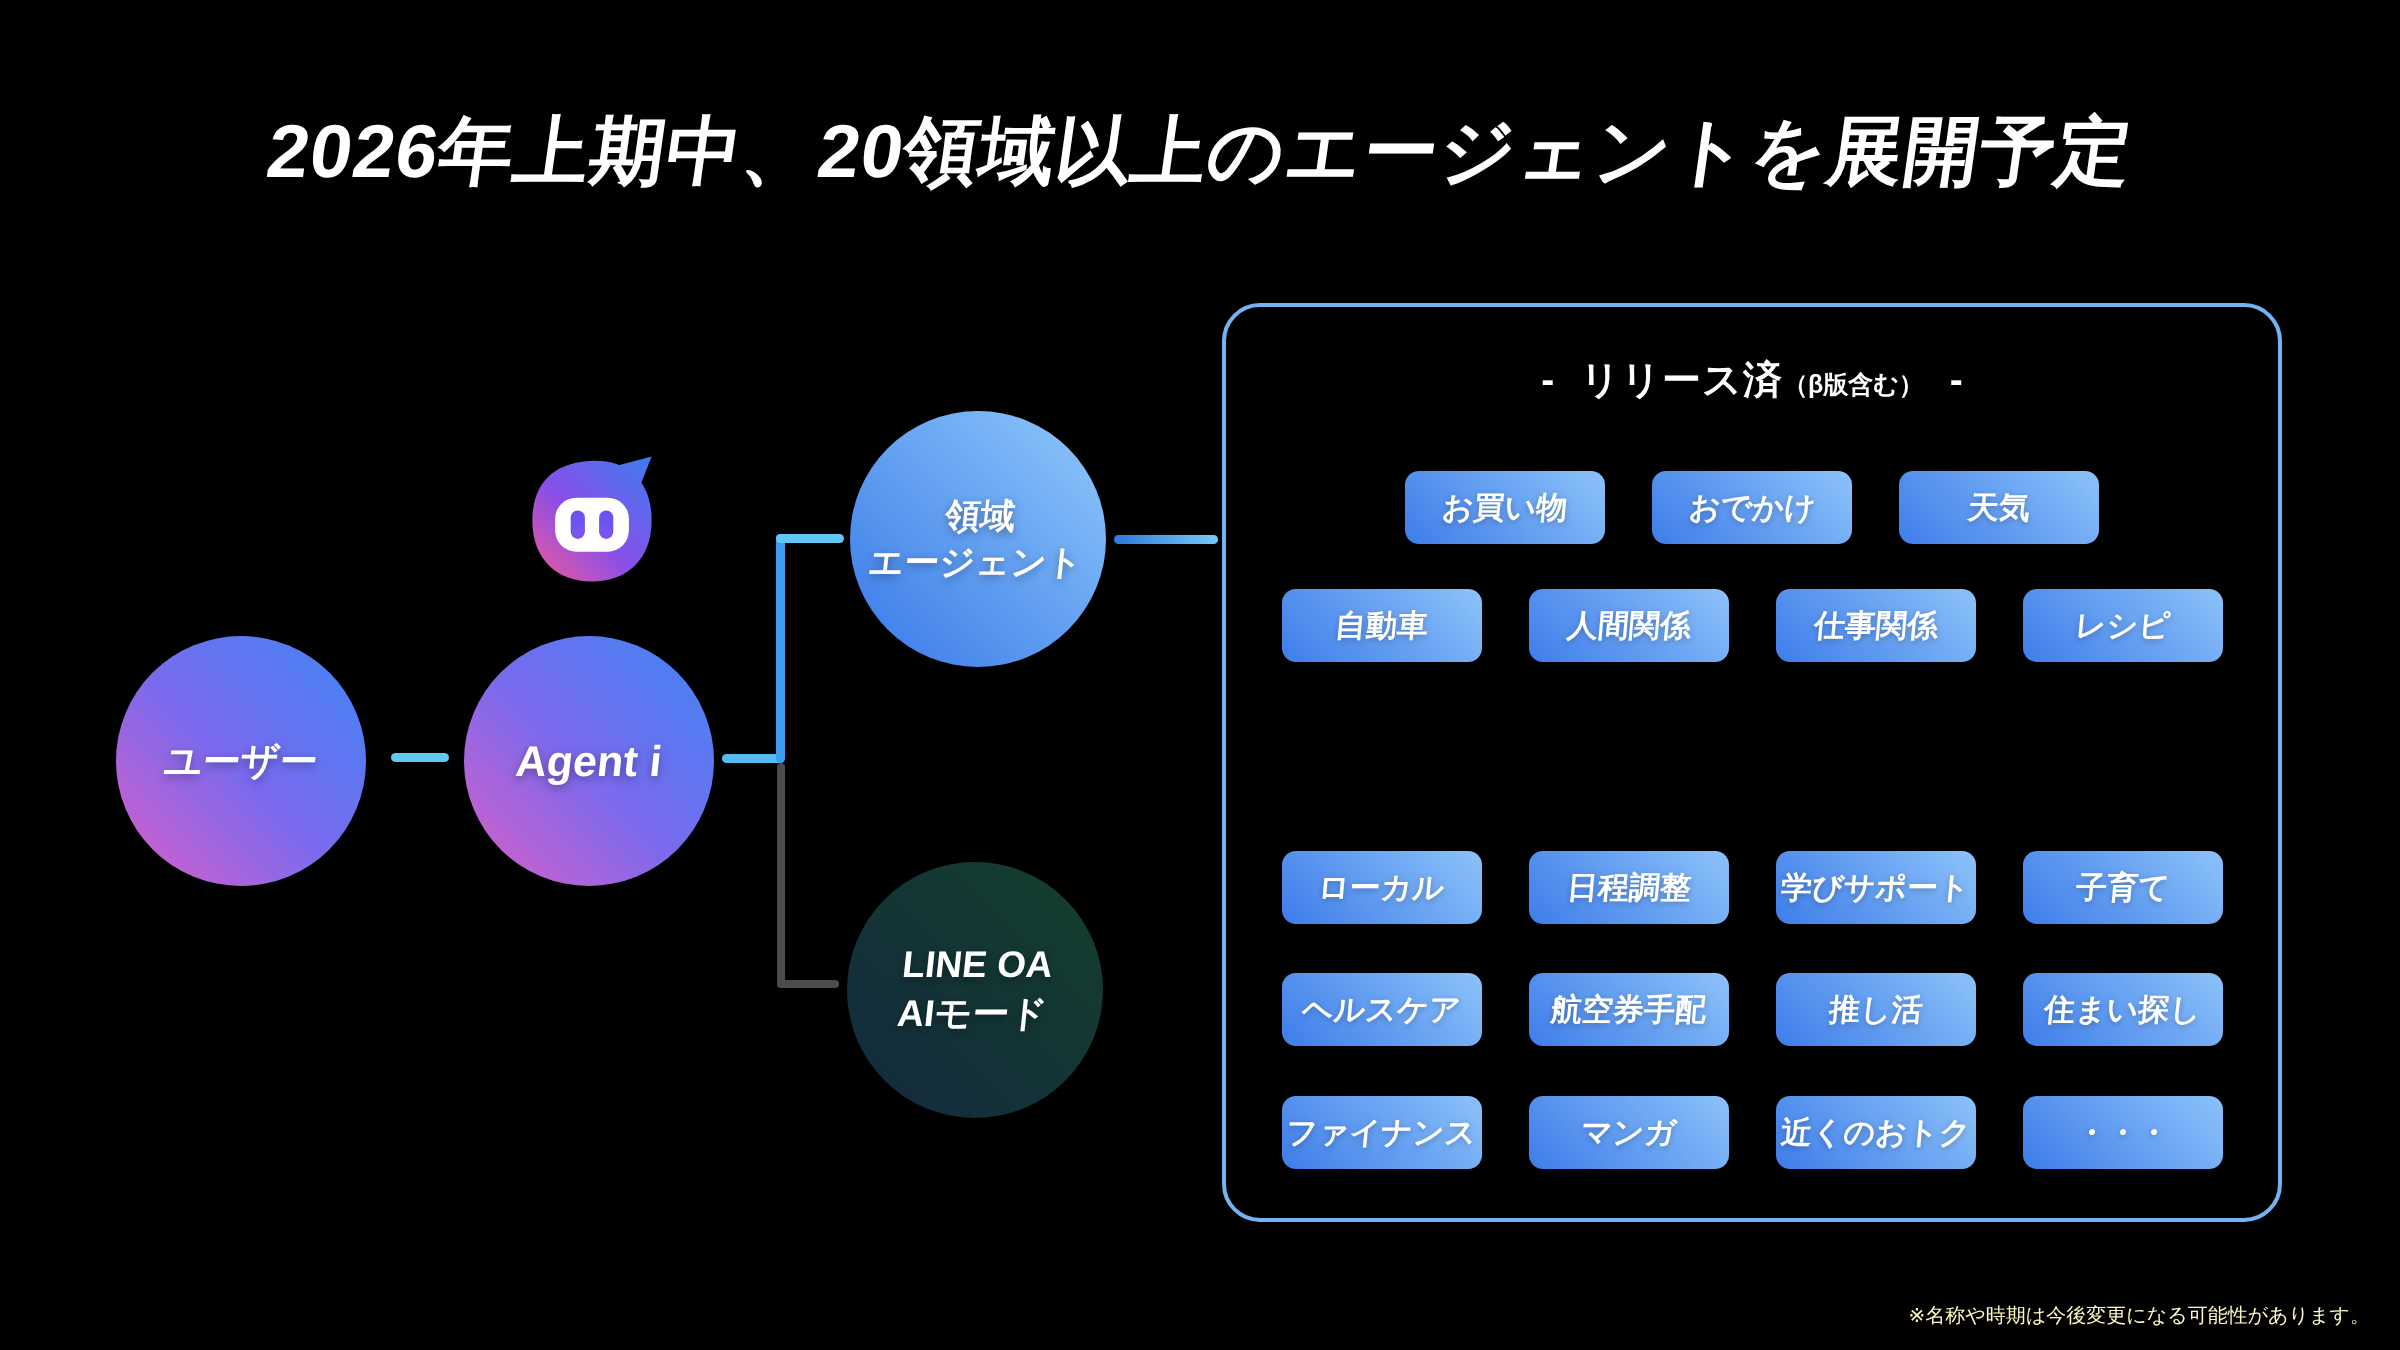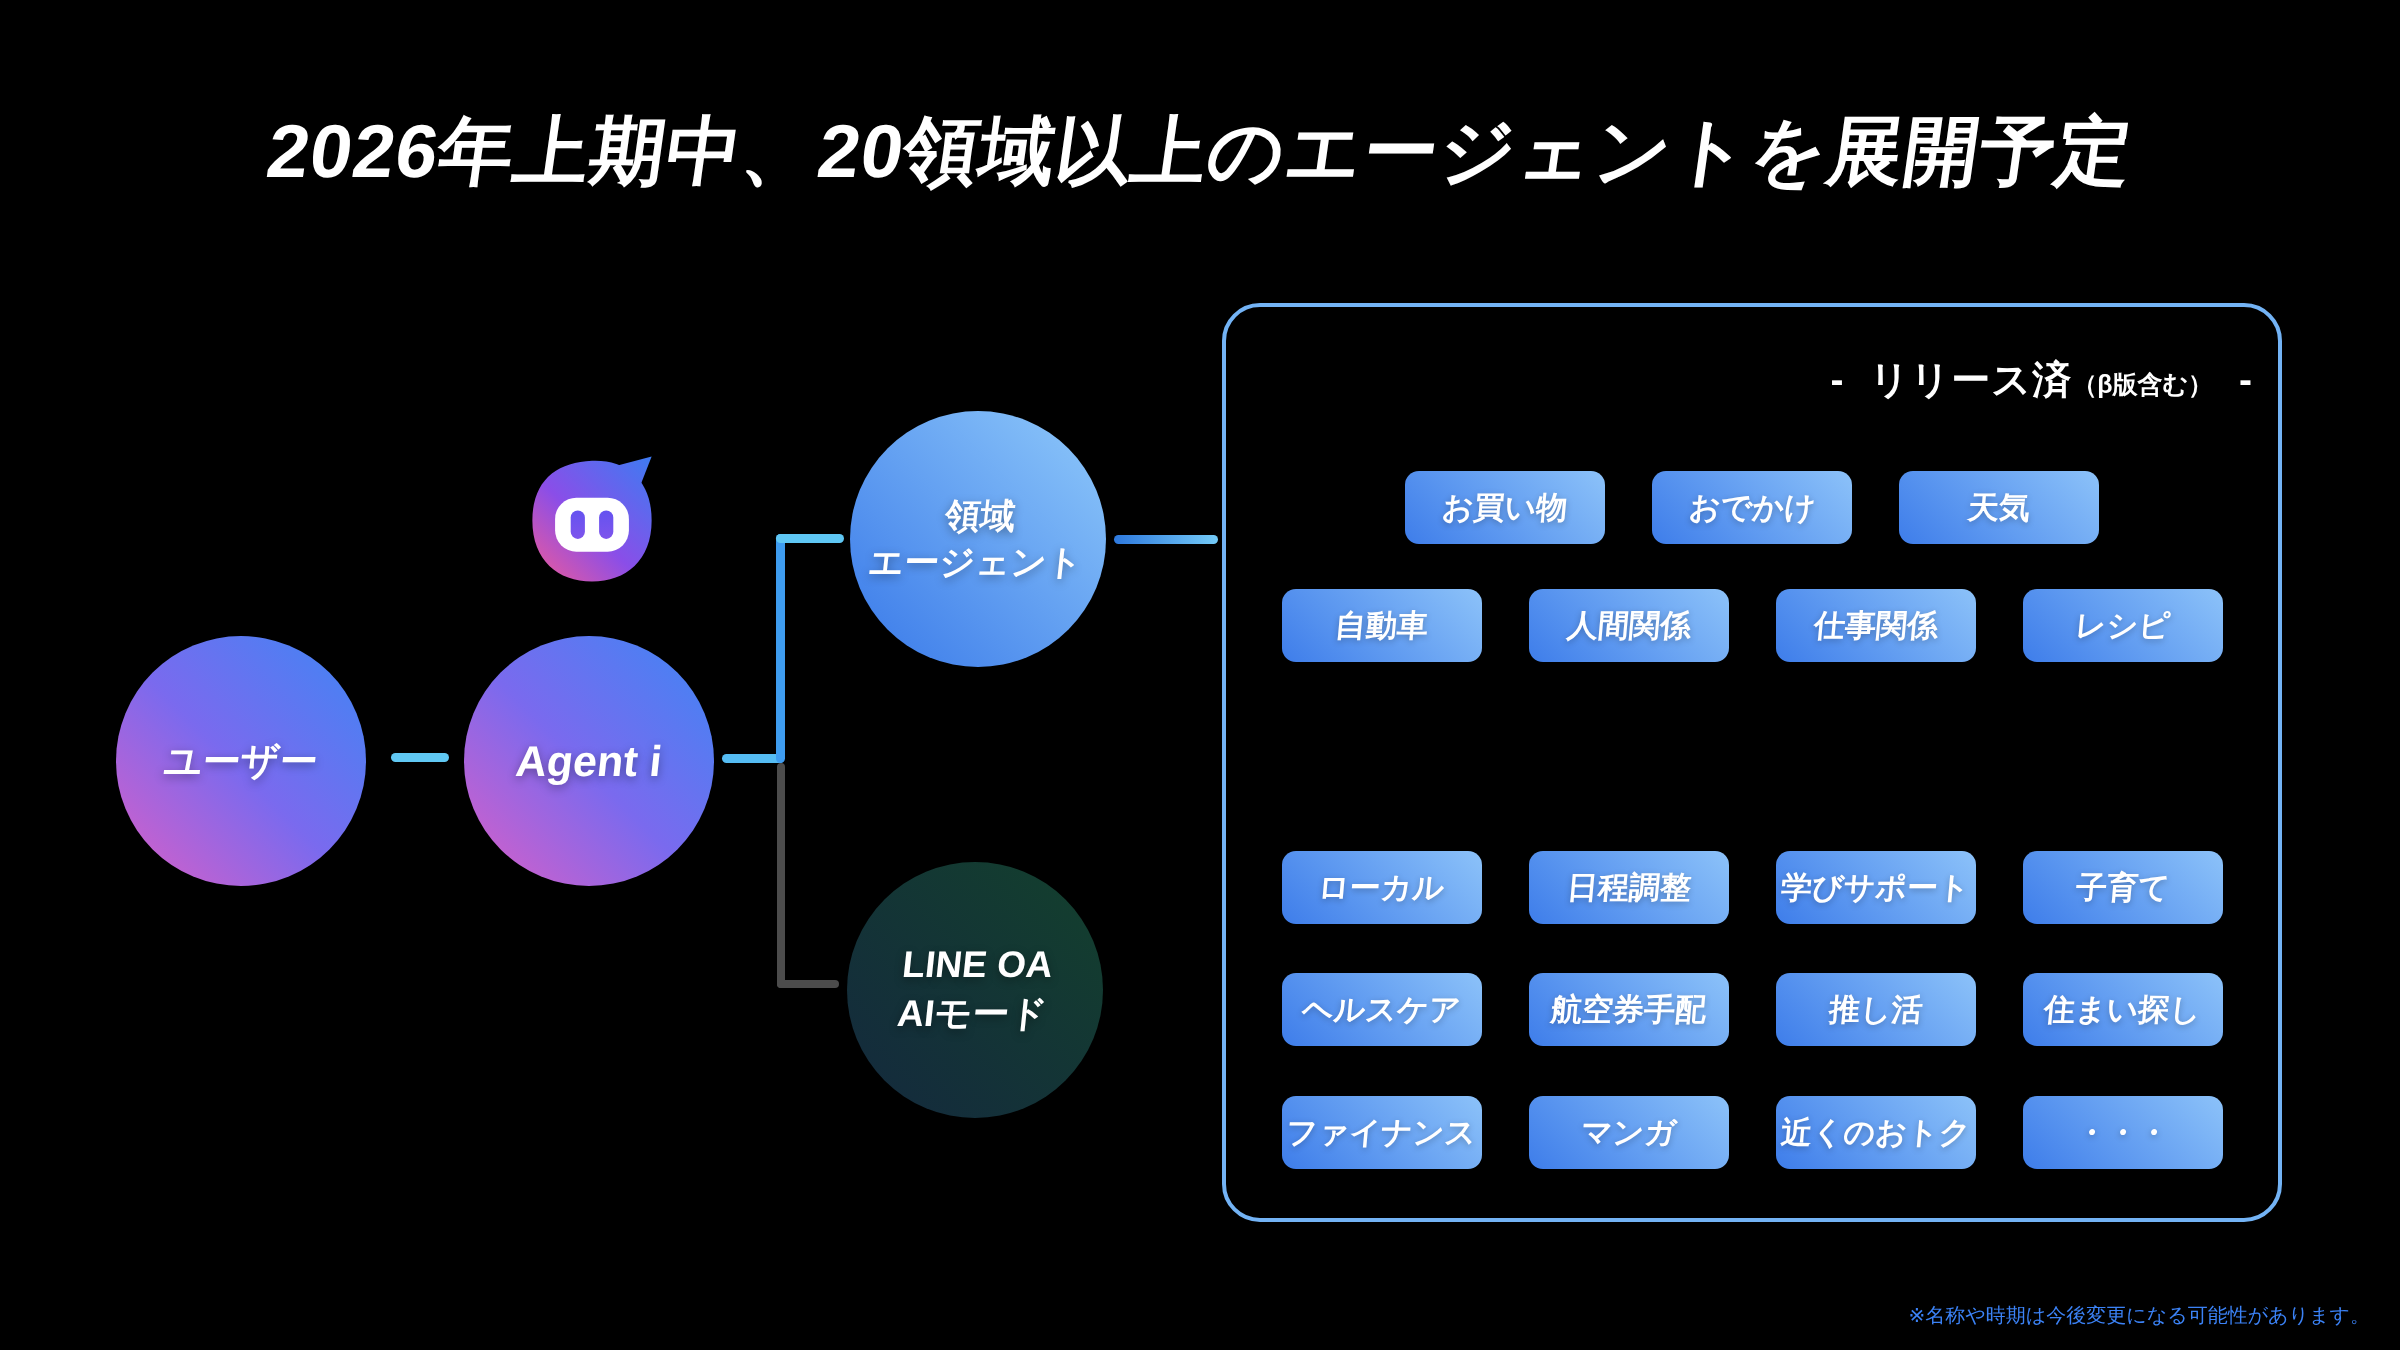--- a/index.html
+++ b/index.html
@@ -95,21 +95,21 @@
     position: absolute;
     left: 1222px; top: 303px;
     width: 1060px; height: 919px;
     border: 4px solid #73B3F5;
     border-radius: 38px;
     box-sizing: border-box;
   }
   .panel-heading {
     position: absolute;
     left: 0; width: 100%;
-    text-align: right;
+    text-align: center;
     color: #ffffff;
     font-weight: 700;
     white-space: nowrap;
   }
   .heading-released { top: 46px; }
   .heading-dev { top: 428px; }
   .heading-dash { font-size: 39px; margin: 0 26px; }
   .heading-main { font-size: 39px; letter-spacing: 1px; }
   .heading-note { font-size: 25px; }
 
@@ -141,21 +141,21 @@
   }
   .chip span {
     transform: skewX(-5deg);
     text-shadow: 0 2px 6px rgba(0,0,0,0.25);
   }
 
   
   .footnote {
     position: absolute;
     right: 30px; top: 1302px;
-    color: #3b82f6;
+    color: #fef9c3;
     font-size: 20px;
     white-space: nowrap;
   }
 </style>
 </head>
 <body>
 
 <div class="stage">
 
   <div class="title">2026年上期中、20領域以上のエージェントを展開予定</div>

